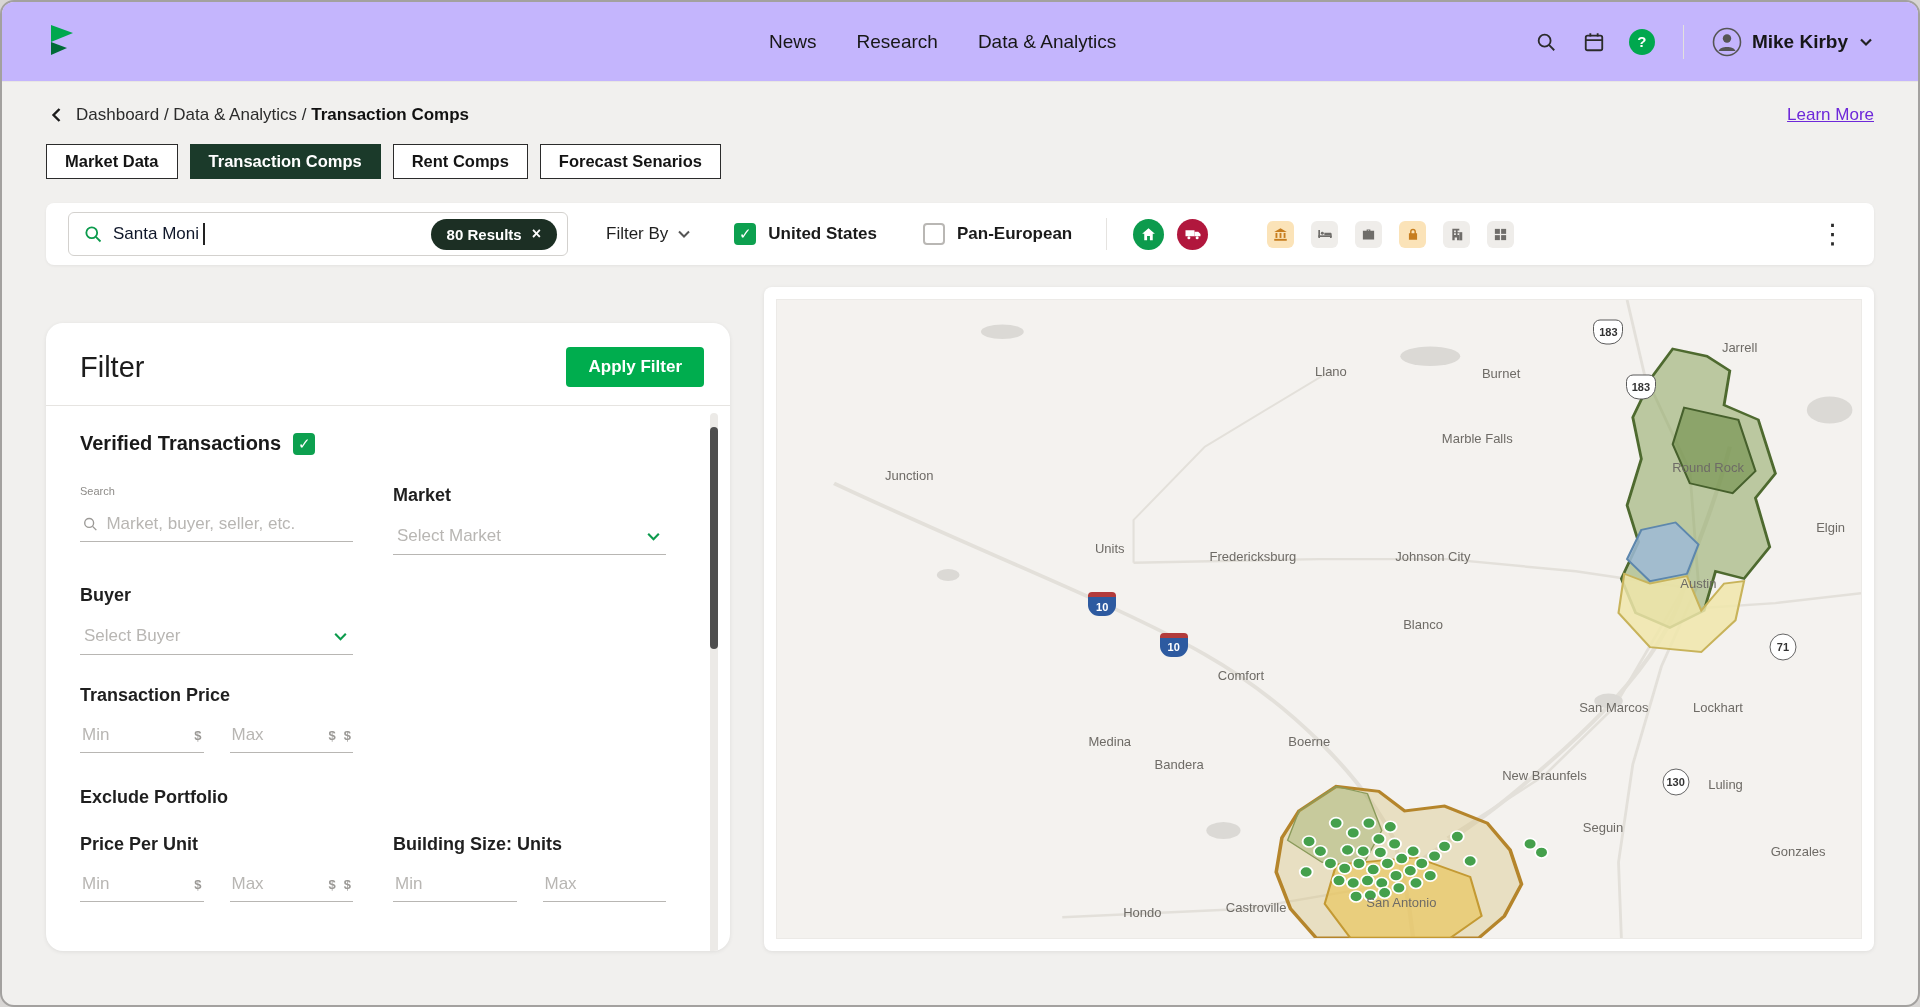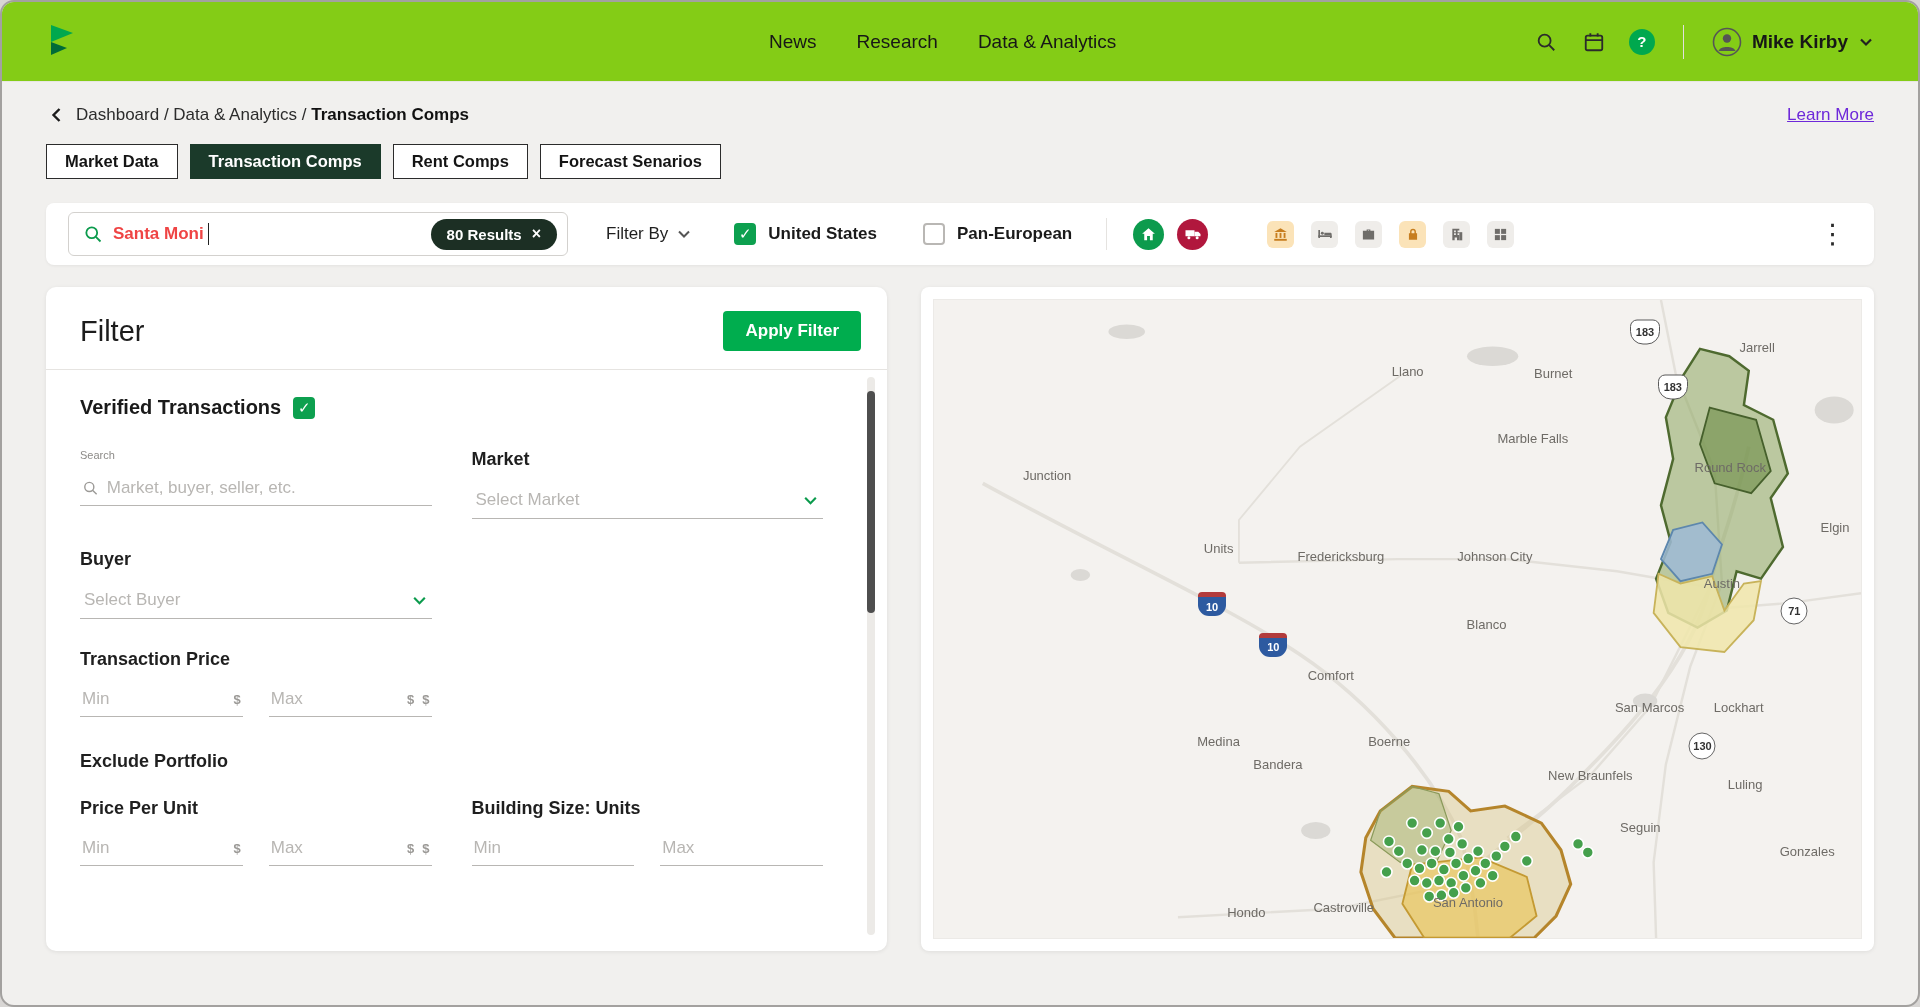--- a/index.html
+++ b/index.html
@@ -1,21 +1,21 @@
 <!DOCTYPE html>
 <html><head>
 <meta charset="utf-8">
 <style>
   * { box-sizing: border-box; margin: 0; padding: 0; }
   html,body { width:1920px; height:1007px; overflow:hidden; }
   body { font-family:"Liberation Sans", sans-serif; background:#d8d6d4; }
   .app { width:1920px; height:1007px; background:#f1f0ee; border:2px solid #a3a19f; border-radius:14px; overflow:hidden; position:relative; }
 
   
-  .topbar { height:80px; background:#84cc16; border-bottom:1px solid #e8e6e3; display:flex; align-items:center; position:relative; padding:0 44px;gap:44px; }
+  .topbar { height:80px; background:#c4b5fd; border-bottom:1px solid #e8e6e3; display:flex; align-items:center; position:relative; padding:0 44px;gap:44px; }
   .brand { display:flex; align-items:center; }
   .topnav-center { position:absolute; left:50%; transform:translateX(-55%); display:flex; gap:40px; }
   .nav-item { font-size:19px; color:#171717; font-weight:500; cursor:pointer; text-decoration:none; }
   .topbar-right { margin-left:auto; display:flex; align-items:center; gap:22px; }
   .tb-icon { width:26px; height:26px; display:flex; align-items:center; justify-content:center; cursor:pointer; }
   .help-circle { width:26px; height:26px; border-radius:50%; background:#00a84e; color:#fff; font-weight:bold; font-size:15px; display:flex; align-items:center; justify-content:center; cursor:pointer; }
   .tb-divider { width:1px; height:34px; background:#e2e0dd; margin:0 6px; }
   .user-chip { display:flex; align-items:center; gap:10px; cursor:pointer; }
   .user-name { font-size:19px; font-weight:bold; color:#171717; }
 
@@ -27,42 +27,42 @@
   .bc-text b { color:#111; }
   .learn-more { margin-left:auto; font-size:17px; color:#6d28d9; text-decoration:underline; font-weight:500; cursor:pointer; }
 
   .tabs { margin-top:18px; display:flex; gap:12px; }
   .tab { font-family:"Liberation Sans",sans-serif; font-size:16.5px; font-weight:bold; color:#141414; background:#fff; border:1.5px solid #2b2b2b; border-radius:0; padding:7px 18px; cursor:pointer; }
   .tab.active { background:#1b3a2a; color:#fff; border-color:#1b3a2a; }
 
   
   .toolbar { margin-top:24px; background:#fff; border-radius:8px; box-shadow:0 1px 3px rgba(0,0,0,0.06); height:62px; display:flex; align-items:center; padding:0 22px; }
   .search-box { width:500px; height:44px; border:1px solid #d3d1ce; border-radius:6px; display:flex; align-items:center; padding:0 10px 0 14px; cursor:text; }
-  .search-box .sv { font-size:17px; color:#ef4444; margin-left:10px;font-weight:bold; }
+  .search-box .sv { font-size:17px; color:#0f172a; margin-left:10px; }
   .caret { width:1.5px; height:22px; background:#222; margin-left:4px; }
   .results-pill { margin-left:auto; background:#1c2f24; color:#fff; border-radius:999px; padding:7px 16px; font-size:15px; font-weight:bold; display:flex; align-items:center; gap:10px; }
   .pill-x { cursor:pointer; font-size:16px; line-height:1; }
   .filter-by { display:flex; align-items:center; gap:8px; margin-left:38px; font-size:17px; color:#1f1f1f; cursor:pointer; }
   #region-options { display:flex; align-items:center; gap:46px; margin-left:42px; }
   .region-opt { display:flex; align-items:center; gap:12px; cursor:pointer; }
   .cb { width:22px; height:22px; border-radius:4px; border:2px solid #b9b7b4; background:#fff; color:#fff; font-size:15px; display:flex; align-items:center; justify-content:center; }
   .cb.checked { background:#0da04f; border-color:#0da04f; }
   .cb-label { font-size:17px; font-weight:bold; color:#1a1a1a; }
   .tool-divider { width:1px; height:32px; background:#e5e3e0; margin:0 26px 0 34px; }
   .circle-btn { width:31px; height:31px; border-radius:50%; display:flex; align-items:center; justify-content:center; cursor:pointer; margin-right:13px; }
   .circle-btn.green { background:#0c9b4d; }
   .circle-btn.red { background:#b1173d; }
   .chip-group { display:flex; gap:17px; margin-left:46px; }
   .chip { width:27px; height:27px; border-radius:6px; background:#efedea; display:flex; align-items:center; justify-content:center; cursor:pointer; color:#6f6d6a; }
   .chip.on { background:#fbe3b8; color:#c77d1e; }
   .kebab { margin-left:auto; font-size:27px; color:#2b2b2b; cursor:pointer; line-height:1; padding:0 6px; }
 
   
   .main-row { margin-top:22px; display:flex; gap:34px; height:664px; }
-  .filter-card { width:841px; background:#fff; border-radius:10px; box-shadow:0 1px 4px rgba(0,0,0,0.08); position:relative; overflow:hidden; }
+  .filter-card { width:684px; background:#fff; border-radius:17px; box-shadow:0 1px 4px rgba(0,0,0,0.08); position:relative; overflow:hidden;margin-top:36px; }
   .fc-header { display:flex; align-items:center; justify-content:space-between; padding:24px 26px 18px 34px; }
   .fc-title { font-size:29px; color:#1c1c1c; font-weight:500; }
   .apply-btn { background:#00ad4e; color:#fff; border:none; border-radius:4px; font-family:"Liberation Sans",sans-serif; font-size:17px; font-weight:bold; padding:10px 22px; cursor:pointer; }
   .fc-divider { border-top:1px solid #e6e4e1; }
   .fc-body { padding:26px 64px 0 34px; position:relative; }
   .verified-row { display:flex; align-items:center; gap:12px; margin-bottom:4px; }
   .verified-label { font-size:20px; font-weight:bold; color:#1a1a1a; }
   .fgrid { display:grid; grid-template-columns:1fr 1fr; column-gap:40px; margin-top:30px; }
   .f-label-sm { font-size:11px; color:#8d8b88; margin-bottom:10px; }
   .f-label { font-size:18px; font-weight:bold; color:#1f1f1f; margin-bottom:12px; }
@@ -79,21 +79,21 @@
 
   
   .map-card { flex:1; background:#fff; border-radius:8px; box-shadow:0 1px 4px rgba(0,0,0,0.08); padding:12px; }
   .map { position:relative; width:100%; height:100%; background:#f4f2ef; overflow:hidden; border:1px solid #eceae7; }
   .map svg.base { position:absolute; inset:0; width:100%; height:100%; }
   #map-labels { position:absolute; inset:0; }
   .city { position:absolute; transform:translate(-50%,-50%); font-size:13px; color:#6e6b66; white-space:nowrap; }
   .shield { position:absolute; transform:translate(-50%,-50%); display:flex; align-items:center; justify-content:center; font-weight:bold; }
   .shield.us { width:30px; height:25px; background:#fff; border:1.5px solid #5a5a5a; border-radius:7px 7px 13px 13px; font-size:11px; color:#333; }
   .shield.interstate { width:28px; height:24px; background:#2d5aa0; border-top:5px solid #b23b3b; border-radius:4px 4px 11px 11px; font-size:11px; color:#fff; }
-  .shield.circle { width:27px; height:27px; background:#fff; border:1.5px solid #666; border-radius:50%; font-size:11px; color:#333; }
+  .shield.circle { width:27px; height:27px; background:#fff; border:1.5px solid #666; border-radius:50%; font-size:11px; color:#333;margin-top:36px; }
   .tx-dot { fill:#45a04c; stroke:#fff; stroke-width:1.3; cursor:pointer; }
 </style>
 </head>
 <body>
 
 <div class="app">
 
   <header class="topbar">
     <div class="brand">
       <svg width="32" height="38" viewBox="0 0 32 38">

